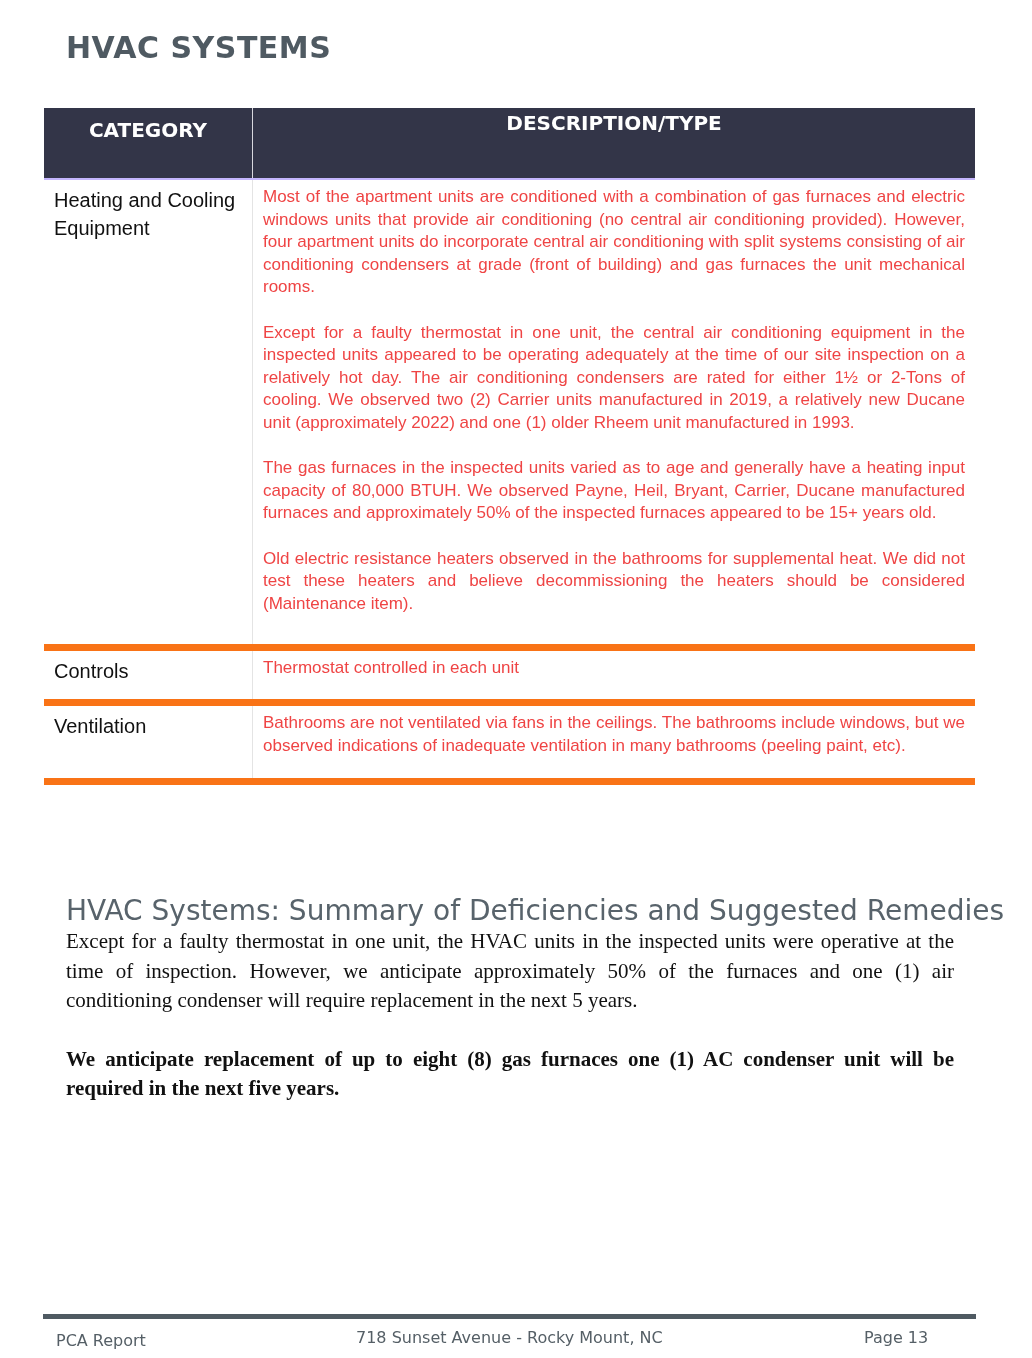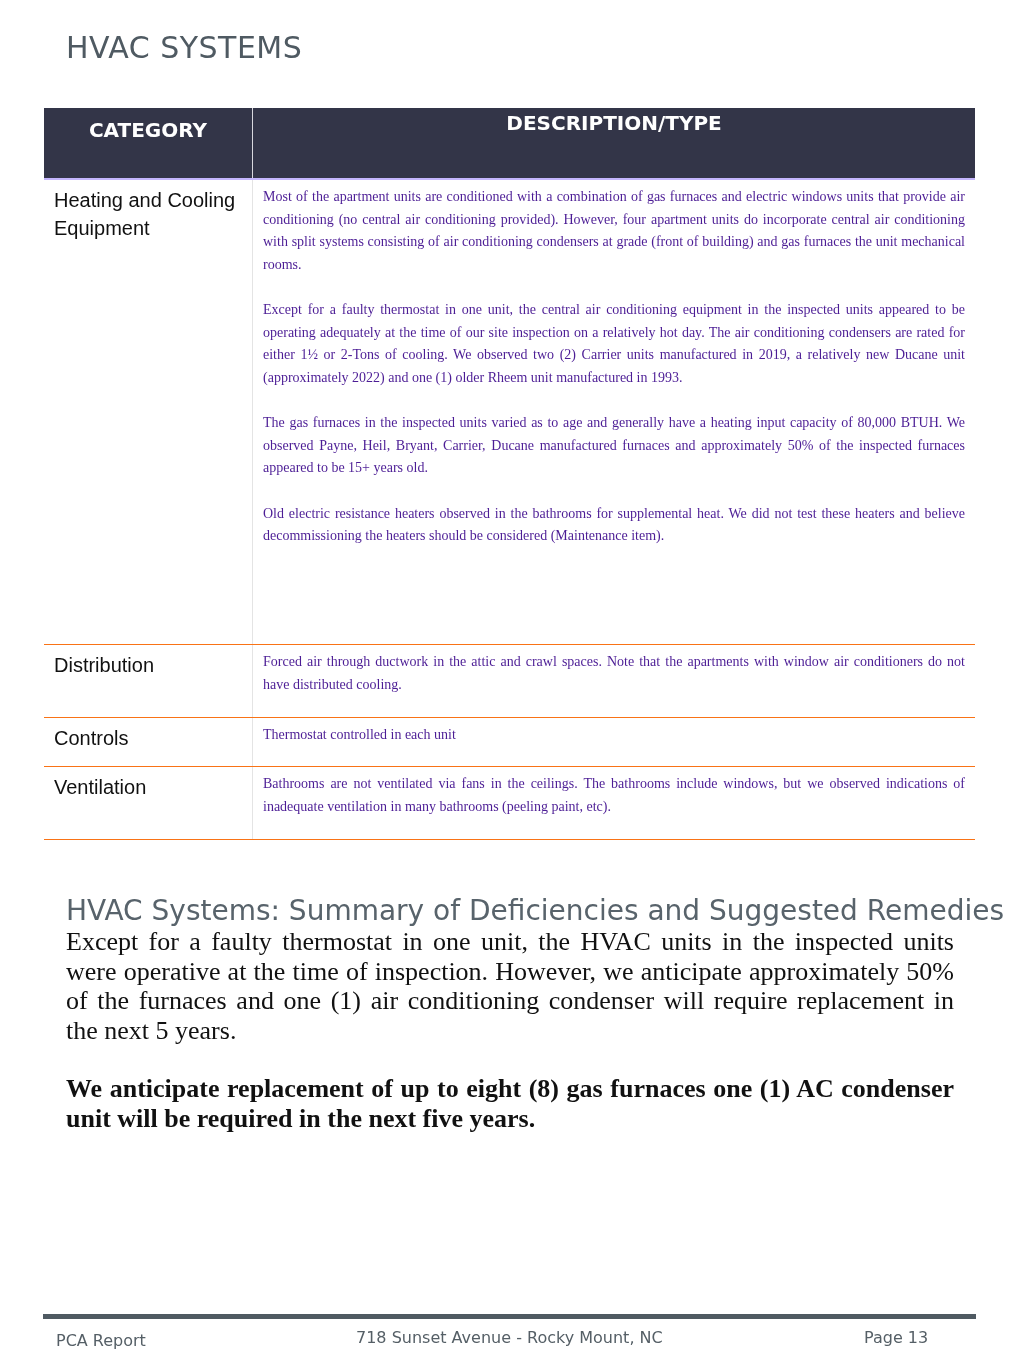--- a/index.html
+++ b/index.html
@@ -1,61 +1,61 @@
 <!DOCTYPE html>
 <html><head>
 <meta charset="utf-8">
 <style>
   html, body { margin: 0; padding: 0; background: #ffffff; }
   body { width: 1032px; height: 1358px; position: relative; overflow: hidden; }
   .page-title {
     position: absolute; left: 66px; top: 30px;
-    font-family: "DejaVu Sans", sans-serif; font-weight: normal;
+    font-family: "DejaVu Sans", sans-serif; font-weight: bold;
     font-size: 30px; color: #4f5a62; letter-spacing: 0.5px; margin: 0;
   }
   .hvac-table {
     position: absolute; left: 44px; top: 108px; width: 931px;
     border-collapse: collapse;
   }
   .hvac-table th {
     background: #333548; color: #ffffff;
     font-family: "DejaVu Sans", sans-serif; font-weight: bold;
     font-size: 20px; height: 44px; padding: 16px; vertical-align: top;
     border-bottom: 2px solid #c4b5fd;
   }
   .hvac-table th.cat { width: 176px; text-align: center; padding-top: 10px; border-right: 1px solid #d8d8de; }
   .hvac-table th.desc { text-align: center; padding-top: 3px; }
   .hvac-table td {
     vertical-align: top; padding: 0;
-    border-bottom: 1px solid #f97316;
+    border-bottom: 7px solid #f97316;
   }
   .hvac-table td.cat {
     font-family: "Liberation Sans", sans-serif; font-size: 20px; color: #111;
     padding: 6px 8px 0 10px; line-height: 28px;
     border-right: 1px solid #e4e4e4;
   }
   .hvac-table td.desc {
-    font-family: Liberation Serif, serif; font-size: 14px; color: #4c1d95;
+    font-family: Liberation Sans, sans-serif; font-size: 17px; color: #ef4444;
     padding: 6px 10px 0 10px; line-height: 22.5px; text-align: justify;
   }
   .desc p { margin: 0 0 23px 0; }
   .desc p:last-child { margin-bottom: 0; }
   tr.r-heat td { height: 458px; }
   tr.r-dist td { height: 66px; }
   tr.r-ctrl td { height: 42px; }
   tr.r-maint td { height: 42px; }
   tr.r-vent td { height: 66px; }
   .summary-title {
     position: absolute; left: 66px; top: 894px; margin: 0;
     font-family: "DejaVu Sans", sans-serif; font-weight: normal;
     font-size: 28px; color: #58636b;
   }
   .summary-body {
     position: absolute; left: 66px; top: 927px; width: 888px;
-    font-family: "Liberation Serif", serif; font-size: 26px; color: #111;
+    font-family: "Liberation Serif", serif; font-size: 21px; color: #111;
     line-height: 29.5px; text-align: justify;
   }
   .summary-body p { margin: 0 0 29px 0; }
   .summary-body p.bold { font-weight: bold; }
   .footer-rule {
     position: absolute; left: 43px; top: 1314px; width: 933px; height: 5px;
     background: #4f5a62;
   }
   .footer {
     position: absolute; top: 1328px; font-family: "DejaVu Sans", sans-serif;
@@ -80,26 +80,20 @@
   <tbody>
     <tr class="r-heat">
       <td class="cat">Heating and Cooling Equipment</td>
       <td class="desc">
         <p>Most of the apartment units are conditioned with a combination of gas furnaces and electric windows units that provide air conditioning (no central air conditioning provided).  However, four apartment units do incorporate central air conditioning with split systems consisting of air conditioning condensers at grade (front of building) and gas furnaces the unit mechanical rooms.</p>
         <p>Except for a faulty thermostat in one unit, the central air conditioning equipment in the inspected units appeared to be operating adequately at the time of our site inspection on a relatively hot day.  The air conditioning condensers are rated for either 1½ or 2-Tons of cooling.  We observed two (2) Carrier units manufactured in 2019, a relatively new Ducane unit (approximately 2022) and one (1) older Rheem unit manufactured in 1993.</p>
         <p>The gas furnaces in the inspected units varied as to age and generally have a heating input capacity of 80,000 BTUH.  We observed Payne, Heil, Bryant, Carrier, Ducane manufactured furnaces and approximately 50% of the inspected furnaces appeared to be 15+ years old.</p>
         <p>Old electric resistance heaters observed in the bathrooms for supplemental heat.  We did not test these heaters and believe decommissioning the heaters should be considered (Maintenance item).</p>
       </td>
     </tr>
-    <tr class="r-dist">
-      <td class="cat">Distribution</td>
-      <td class="desc">
-        <p>Forced air through ductwork in the attic and crawl spaces.  Note that the apartments with window air conditioners do not have distributed cooling.</p>
-      </td>
-    </tr>
     <tr class="r-ctrl">
       <td class="cat">Controls</td>
       <td class="desc">
         <p>Thermostat controlled in each unit</p>
       </td>
     </tr>
     <tr class="r-vent">
       <td class="cat">Ventilation</td>
       <td class="desc">
         <p>Bathrooms are not ventilated via fans in the ceilings.  The bathrooms include windows, but we observed indications of inadequate ventilation in many bathrooms (peeling paint, etc).</p>

